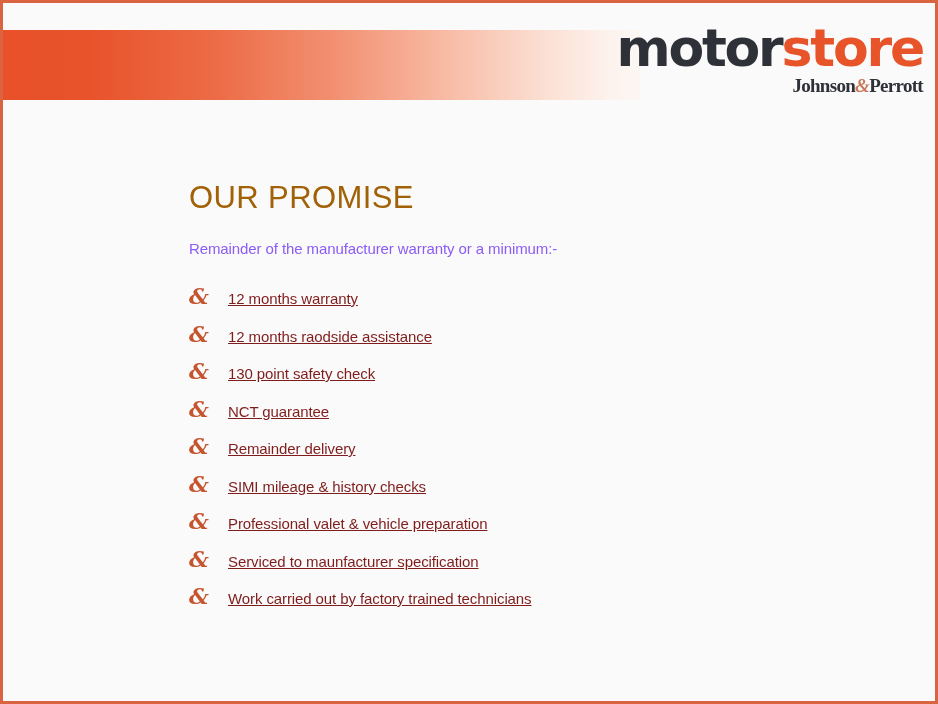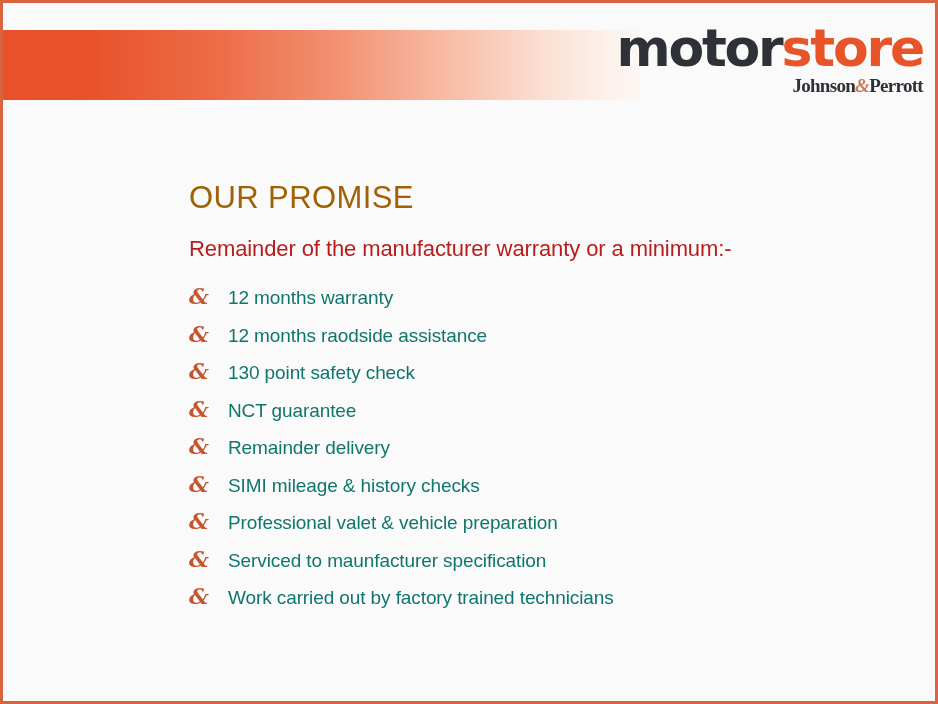--- a/index.html
+++ b/index.html
@@ -97,23 +97,23 @@
     font-size: 31px;
     font-weight: normal;
     letter-spacing: 0.4px;
     color: #a16207;
     margin: 0 0 22px 0;
     line-height: 34px;
   }
 
   .subtitle {
     font-family: "Liberation Sans", sans-serif;
-    font-size: 22px;
+    font-size: 15px;
     font-weight: normal;
-    color: #b91c1c;
+    color: #8b5cf6;
     letter-spacing: -0.1px;
     margin: 0 0 24px 0;
     line-height: 24px;
   }
 
   .promise-list {
     list-style: none;
     margin: 0;
     padding: 0;
   }
@@ -133,25 +133,26 @@
     font-weight: bold;
     font-style: italic;
     font-size: 22px;
     line-height: 22px;
     text-align: left;
     user-select: none;
   }
 
   .promise-text {
     font-family: "Liberation Sans", sans-serif;
-    font-size: 19px;
-    color: #0f766e;
+    font-size: 15px;
+    color: #7f1d1d;
     letter-spacing: -0.1px;
     line-height: 24px;
     white-space: nowrap;
+    text-decoration: underline;
   }
 </style>
 </head>
 <body>
 
 <div class="slide">
 
   <div class="header">
     <div class="gradient-band"></div>
 

